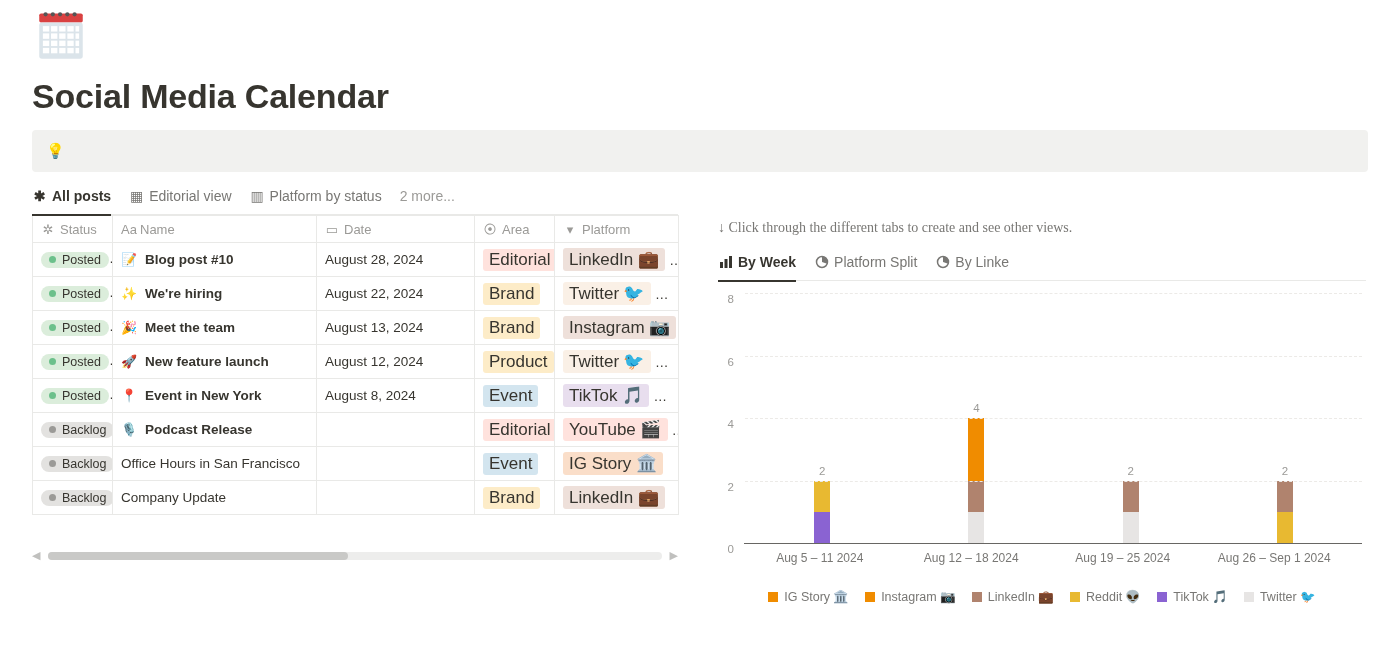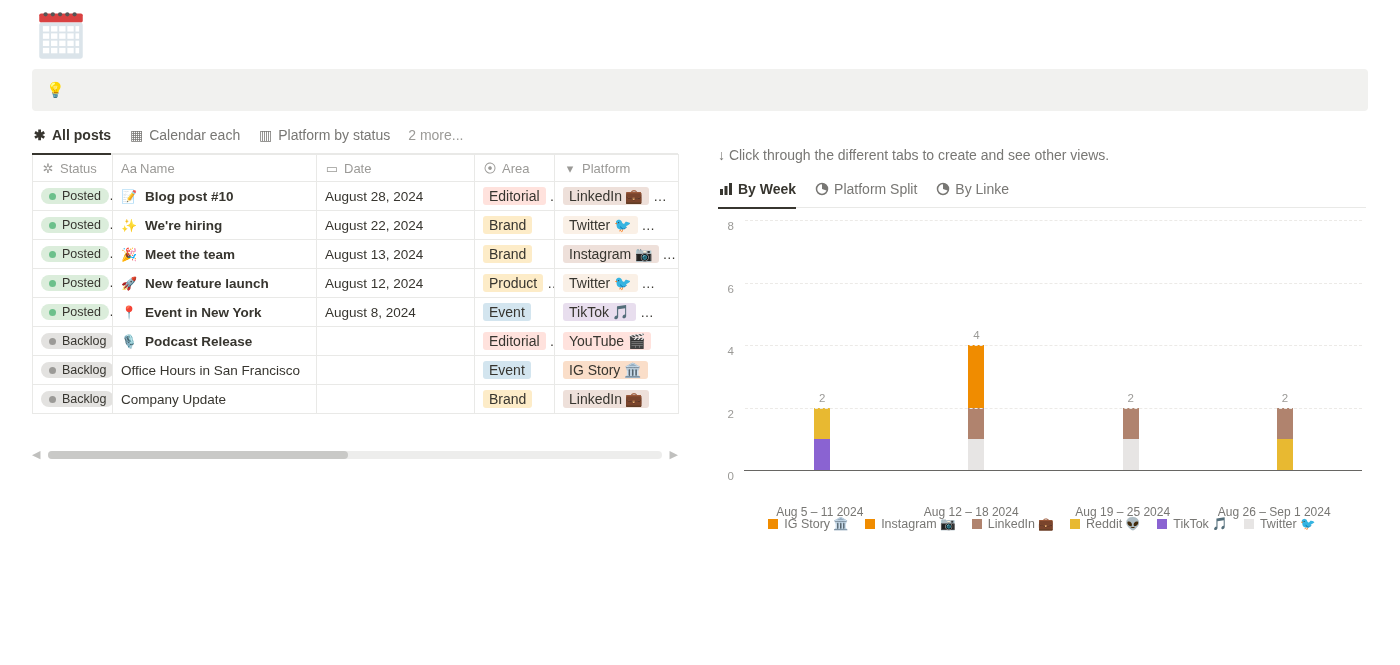--- a/index.html
+++ b/index.html
@@ -59,21 +59,21 @@
   .c-name{width:204px;}
   .c-date{width:158px;}
   .c-area{width:80px;}
   .c-platform{width:124px;}
 
   .pill{display:inline-flex;align-items:center;gap:6px;border-radius:10px;padding:1px 8px;font-size:12.5px;}
   .pill .dot{width:7px;height:7px;border-radius:50%;}
   .pill.posted{background:var(--green-pill-bg);} .pill.posted .dot{background:var(--green-dot);}
   .pill.backlog{background:var(--grey-pill-bg);} .pill.backlog .dot{background:var(--grey-dot);}
 
-  .tag{display:inline-flex;align-items:center;gap:4px;border-radius:3px;padding:1px 6px;font-size:14px;margin-right:4px;}
+  .tag{display:inline-flex;align-items:center;gap:4px;border-radius:3px;padding:1px 6px;font-size:17px;margin-right:4px;}
   .tag.Editorial{background:var(--tag-editorial);}
   .tag.Brand{background:var(--tag-brand);}
   .tag.Product{background:var(--tag-product);}
   .tag.Event{background:var(--tag-event);}
   .tag.LinkedIn{background:var(--tag-linkedin);}
   .tag.Twitter{background:var(--tag-twitter);}
   .tag.Instagram{background:var(--tag-instagram);}
   .tag.TikTok{background:var(--tag-tiktok);}
   .tag.IGStory{background:var(--tag-igstory);}
   .tag.YouTube{background:var(--tag-youtube);}
@@ -92,21 +92,21 @@
   .chart-wrap{position:relative;height:290px;margin-top:12px;}
   .yaxis{position:absolute;left:0;top:0;height:250px;width:18px;}
   .ylabel{position:absolute;right:2px;transform:translateY(50%);font-size:11.5px;color:var(--muted);}
   .plot{position:absolute;left:26px;right:4px;top:0;height:250px;border-left:1px solid #fff;}
   .grid{position:absolute;left:0;right:0;border-top:1px dashed #eceae7;}
   .bars{position:absolute;left:0;right:0;bottom:0;top:0;display:flex;}
   .group{flex:1;display:flex;align-items:flex-end;justify-content:center;position:relative;}
   .bar{width:16px;display:flex;flex-direction:column-reverse;}
   .seg{width:100%;}
   .bar-label{position:absolute;top:0;left:0;right:0;text-align:center;font-size:11.5px;color:var(--muted);}
-  .xaxis{position:absolute;left:26px;right:16px;top:258px;display:flex;margin-top:27px;}
+  .xaxis{position:absolute;left:26px;right:16px;top:258px;display:flex;}
   .xlabel{flex:1;text-align:center;font-size:12px;color:var(--muted2);}
   .baseline{position:absolute;left:26px;right:4px;top:250px;border-top:1px solid #676663;}
 
   .legend{display:flex;flex-wrap:wrap;gap:16px;justify-content:center;margin-top:6px;font-size:12.5px;color:var(--muted2);}
   .legend .item{display:flex;align-items:center;gap:6px;}
   .legend .sw{width:10px;height:10px;}
 
   
   .s-igstory{background:#f08c00;}
   .s-instagram{background:#f08c00;}
@@ -147,37 +147,38 @@
           <rect x="48" y="36" width="4" height="6"></rect>
         <rect x="12" y="44" width="7" height="6"></rect>
           <rect x="21" y="44" width="7" height="6"></rect>
           <rect x="30" y="44" width="7" height="6"></rect>
           <rect x="39" y="44" width="7" height="6"></rect>
           <rect x="48" y="44" width="4" height="6"></rect>
       </g>
     </svg>
   </div>
 
+  <h1>Social Media Calendar</h1>
 
   <div class="callout">
     <span class="bulb">💡</span>
   </div>
 
   <div class="columns">
 
     <div class="col col-left">
 
       <div class="tabs" id="left-tabs">
           <div class="tab active">
             <span class="ic">✱</span>
             <span>All posts</span>
           </div>
           <div class="tab">
             <span class="ic">▦</span>
-            <span>Calendar each</span>
+            <span>Editorial view</span>
           </div>
           <div class="tab">
             <span class="ic">▥</span>
             <span>Platform by status</span>
           </div>
           <div class="tab more">2 more...</div>
         </div>
 
       <table class="db">
         <colgroup>
@@ -297,21 +298,21 @@
       <div class="hscroll">
         <span class="arrow">◀</span>
         <div class="track">
           <div class="thumb"></div>
         </div>
         <span class="arrow">▶</span>
       </div>
     </div>
 
     <div class="col col-right">
-      <div class="hint" style="margin-top:30px;margin-bottom:8px;">↓ Click through the different tabs to create and see other views.</div>
+      <div class="hint" style="margin-top:42px;margin-bottom:8px;font-family:Liberation Serif, serif;">↓ Click through the different tabs to create and see other views.</div>
 
       <div class="tabs" id="right-tabs">
           <div class="tab active">
             <span class="ic">
               <svg width="14" height="14" viewBox="0 0 14 14">
                 <rect x="1" y="7" width="3" height="6" fill="currentColor"></rect>
                 <rect x="5.5" y="4" width="3" height="9" fill="currentColor"></rect>
                 <rect x="10" y="1" width="3" height="12" fill="currentColor"></rect>
               </svg>
             </span>

